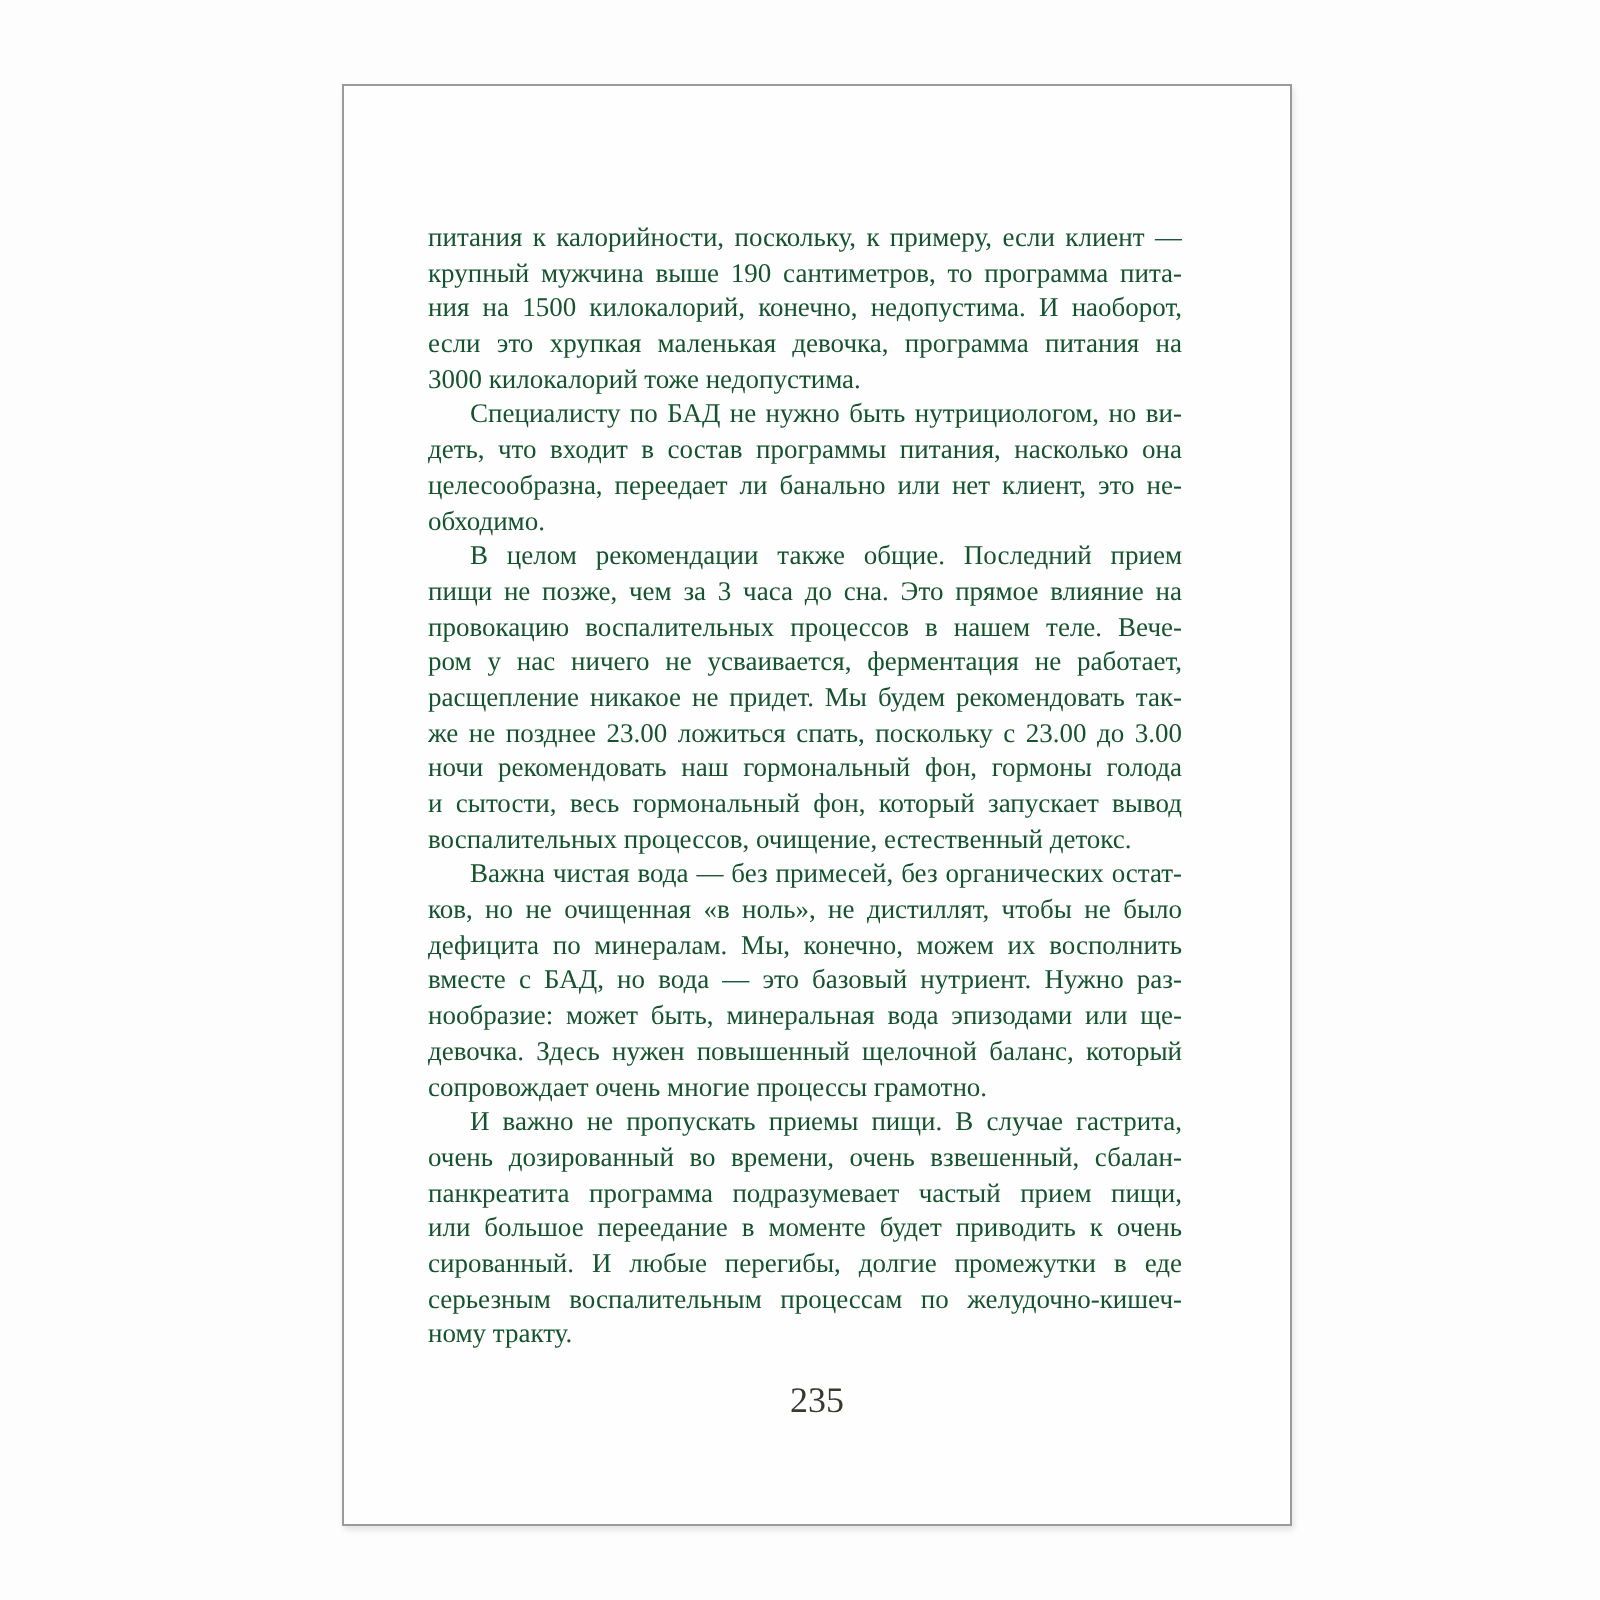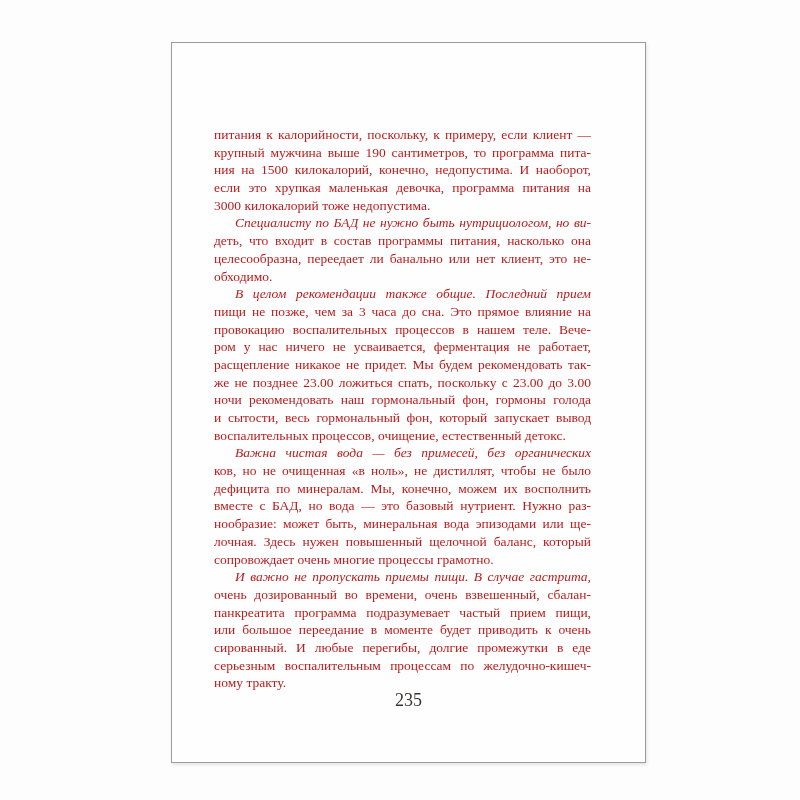--- a/index.html
+++ b/index.html
@@ -24,38 +24,37 @@
     height: 719px;
     background: #fefefe;
     border: 1px solid #9b9b9b;
     box-shadow: 1px 2px 3px rgba(0,0,0,0.10);
   }
   .text-block {
     position: absolute;
     left: 42px;
     top: 67px;
     width: 377px;
-    color: #b91c1c;
+    color: #14532d;
     font-size: 13.5px;
     line-height: 17.7px;
-    margin-top: 16px;
   }
   .para { margin: 0; padding: 0; }
   .line {
     height: 17.7px;
     overflow: hidden;
     text-align: justify;
     text-align-last: justify;
     white-space: normal;
   }
   .line.last {
     text-align: left;
     text-align-last: left;
   }
-  .line.indent { text-indent: 21px; font-style: italic; }
+  .line.indent { text-indent: 21px; }
   .page-number {
     position: absolute;
     left: 0;
     top: 649px;
     width: 100%;
     text-align: center;
     color: #3a3632;
     font-size: 18px;
     line-height: 16px;
   }
@@ -89,21 +88,21 @@
           <div class="line">ночи рекомендовать наш гормональный фон, гормоны голода</div>
           <div class="line">и сытости, весь гормональный фон, который запускает вывод</div>
           <div class="line last">воспалительных процессов, очищение, естественный детокс.</div>
         </div>
         <div class="para">
           <div class="line indent">Важна чистая вода — без примесей, без органических остат-</div>
           <div class="line">ков, но не очищенная «в ноль», не дистиллят, чтобы не было</div>
           <div class="line">дефицита по минералам. Мы, конечно, можем их восполнить</div>
           <div class="line">вместе с БАД, но вода — это базовый нутриент. Нужно раз-</div>
           <div class="line">нообразие: может быть, минеральная вода эпизодами или ще-</div>
-          <div class="line">лочная. Здесь нужен повышенный щелочной баланс, который</div>
+          <div class="line">девочка. Здесь нужен повышенный щелочной баланс, который</div>
           <div class="line last">сопровождает очень многие процессы грамотно.</div>
         </div>
         <div class="para">
           <div class="line indent">И важно не пропускать приемы пищи. В случае гастрита,</div>
           <div class="line">очень дозированный во времени, очень взвешенный, сбалан-</div>
           <div class="line">панкреатита программа подразумевает частый прием пищи,</div>
           <div class="line">или большое переедание в моменте будет приводить к очень</div>
           <div class="line">сированный. И любые перегибы, долгие промежутки в еде</div>
           <div class="line">серьезным воспалительным процессам по желудочно-кишеч-</div>
           <div class="line last">ному тракту.</div>

